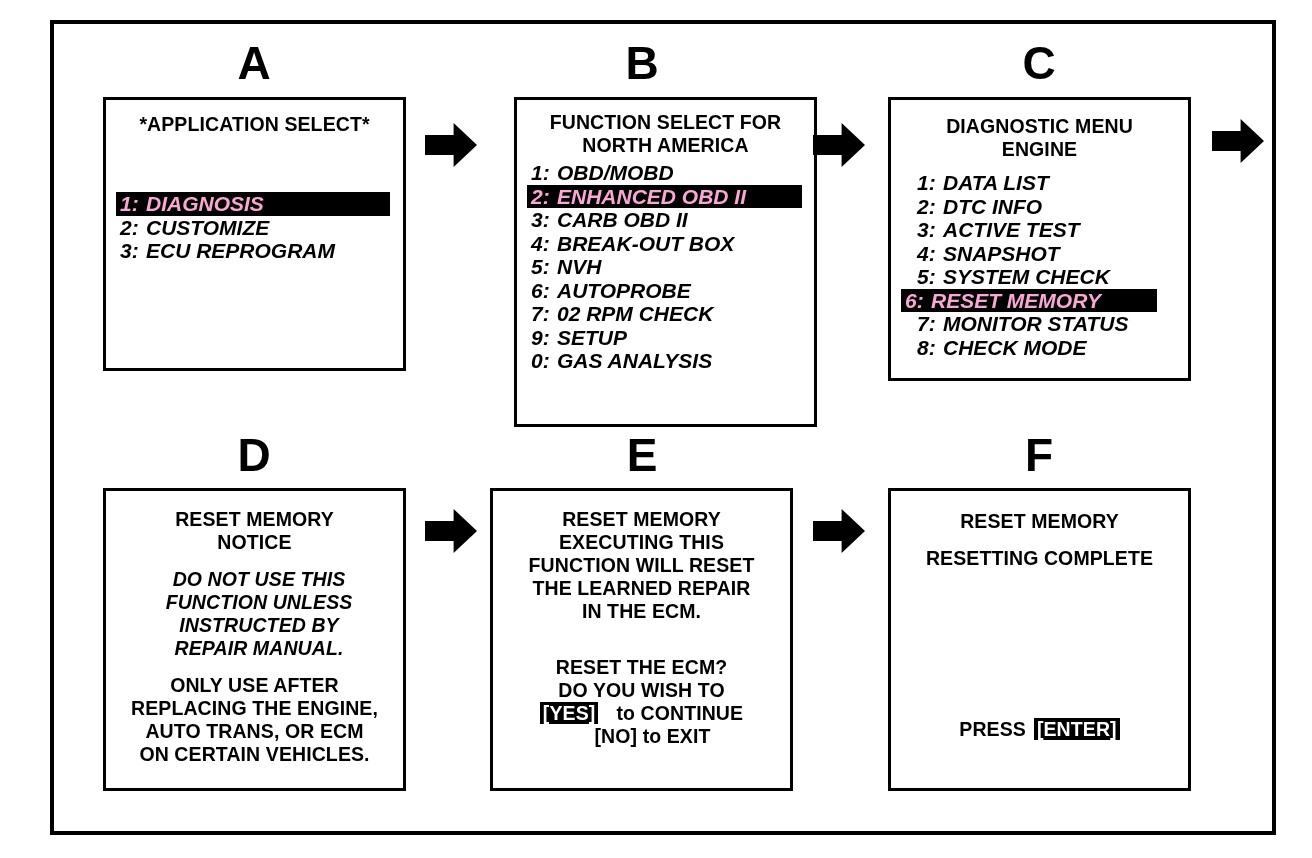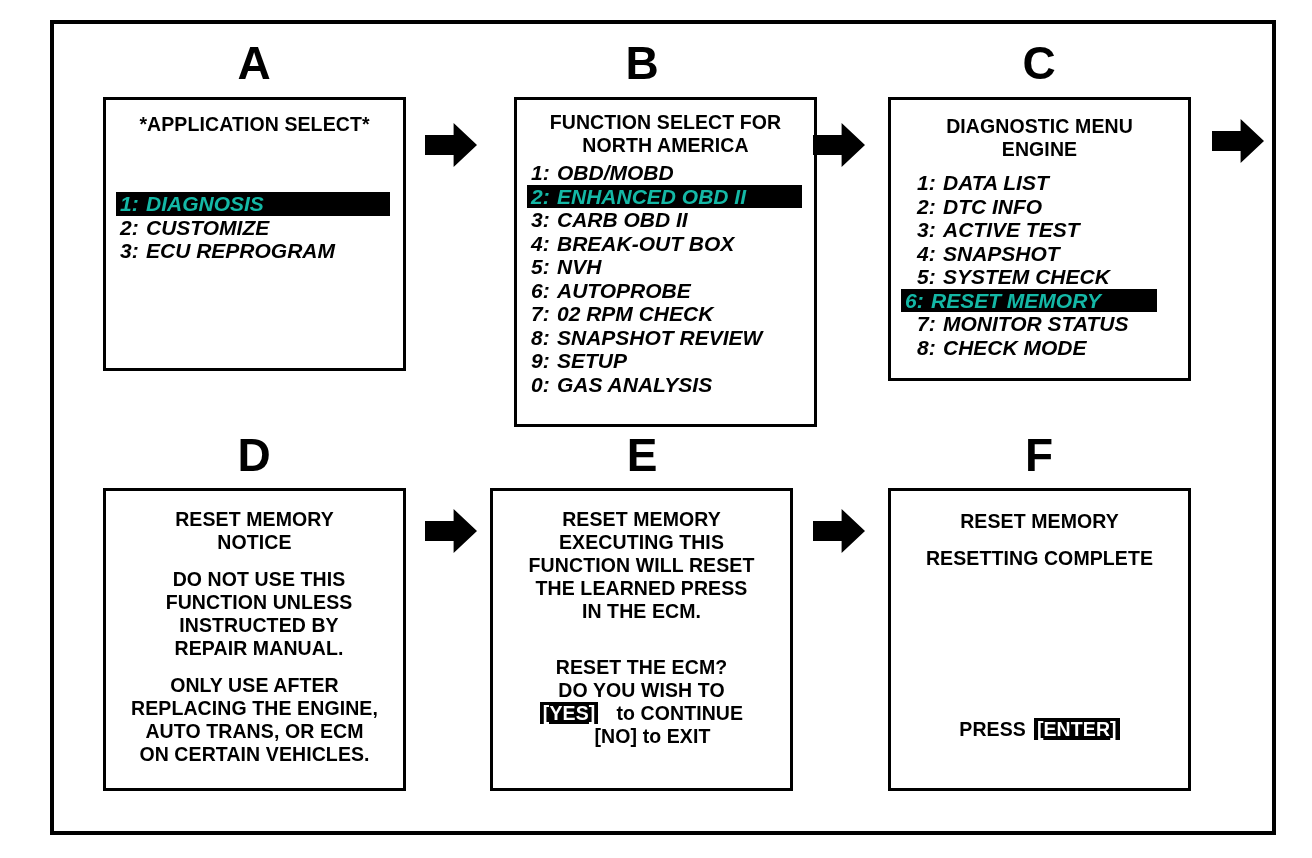--- a/index.html
+++ b/index.html
@@ -84,21 +84,21 @@
     white-space: nowrap;
     padding: 0 2px 0 4px;
     font-style: italic;
   }
   .menu-row .num {
     display: inline-block;
     min-width: 26px;
   }
   .menu-row.hl {
     background: #000;
-    color: #14b8a6;
+    color: #f9a8d4;
   }
 
   
   .chip {
     background: #000;
     color: #fff;
     padding: 0 3px;
   }
   .gap-md { height: 14px; }
 
@@ -140,21 +140,20 @@
       <div class="ctr">NORTH AMERICA</div>
       <div style="height:4px;"></div>
       <div>
         <div class="menu-row"><span class="num">1:</span><span>OBD/MOBD</span></div>
         <div class="menu-row hl" style="width:269px;"><span class="num">2:</span><span>ENHANCED OBD II</span></div>
         <div class="menu-row"><span class="num">3:</span><span>CARB OBD II</span></div>
         <div class="menu-row"><span class="num">4:</span><span>BREAK-OUT BOX</span></div>
         <div class="menu-row"><span class="num">5:</span><span>NVH</span></div>
         <div class="menu-row"><span class="num">6:</span><span>AUTOPROBE</span></div>
         <div class="menu-row"><span class="num">7:</span><span>02 RPM CHECK</span></div>
-        <div class="menu-row"><span class="num">8:</span><span>SNAPSHOT REVIEW</span></div>
         <div class="menu-row"><span class="num">9:</span><span>SETUP</span></div>
         <div class="menu-row"><span class="num">0:</span><span>GAS ANALYSIS</span></div>
       </div>
     </div>
   </div>
 
   <div class="arrow" style="left:813px; top:122px; width:52px; height:46px;"></div>
 
   <div class="screen" style="left:888px; top:97px; width:303px; height:284px;">
     <div class="screen-inner">
@@ -178,21 +177,21 @@
 
   <div class="panel-letter" style="left:194px; top:432px;">D</div>
   <div class="panel-letter" style="left:582px; top:432px;">E</div>
   <div class="panel-letter" style="left:979px; top:432px;">F</div>
 
   <div class="screen" style="left:103px; top:488px; width:303px; height:303px;">
     <div class="screen-inner">
       <div class="ctr" style="margin-top:8px;">RESET MEMORY</div>
       <div class="ctr">NOTICE</div>
       <div class="gap-md"></div>
-      <div style="padding-left:9px;">
+      <div style="padding-left:9px;font-style:italic;">
         <div class="lft">DO NOT USE THIS</div>
         <div class="lft">FUNCTION UNLESS</div>
         <div class="lft">INSTRUCTED BY</div>
         <div class="lft">REPAIR MANUAL.</div>
       </div>
       <div class="gap-md"></div>
       <div style="padding-left:0px;">
         <div class="lft">ONLY USE AFTER</div>
         <div class="lft">REPLACING THE ENGINE,</div>
         <div class="lft">AUTO TRANS, OR ECM</div>
@@ -202,21 +201,21 @@
   </div>
 
   <div class="arrow" style="left:425px; top:508px; width:52px; height:46px;"></div>
 
   <div class="screen" style="left:490px; top:488px; width:303px; height:303px;">
     <div class="screen-inner">
       <div class="ctr" style="margin-top:8px;">RESET MEMORY</div>
       <div>
         <div class="lft">EXECUTING THIS</div>
         <div class="lft">FUNCTION WILL RESET</div>
-        <div class="lft">THE LEARNED PRESS</div>
+        <div class="lft">THE LEARNED REPAIR</div>
         <div class="lft">IN THE ECM.</div>
       </div>
       <div style="height:33px;"></div>
       <div>
         <div class="ctr">RESET THE ECM?</div>
         <div class="ctr">DO YOU WISH TO</div>
       </div>
       <div class="lft" style="white-space:nowrap;">
         <span class="chip">[YES]</span><span style="display:inline-block;width:18px;"></span><span>to CONTINUE</span>
       </div>

